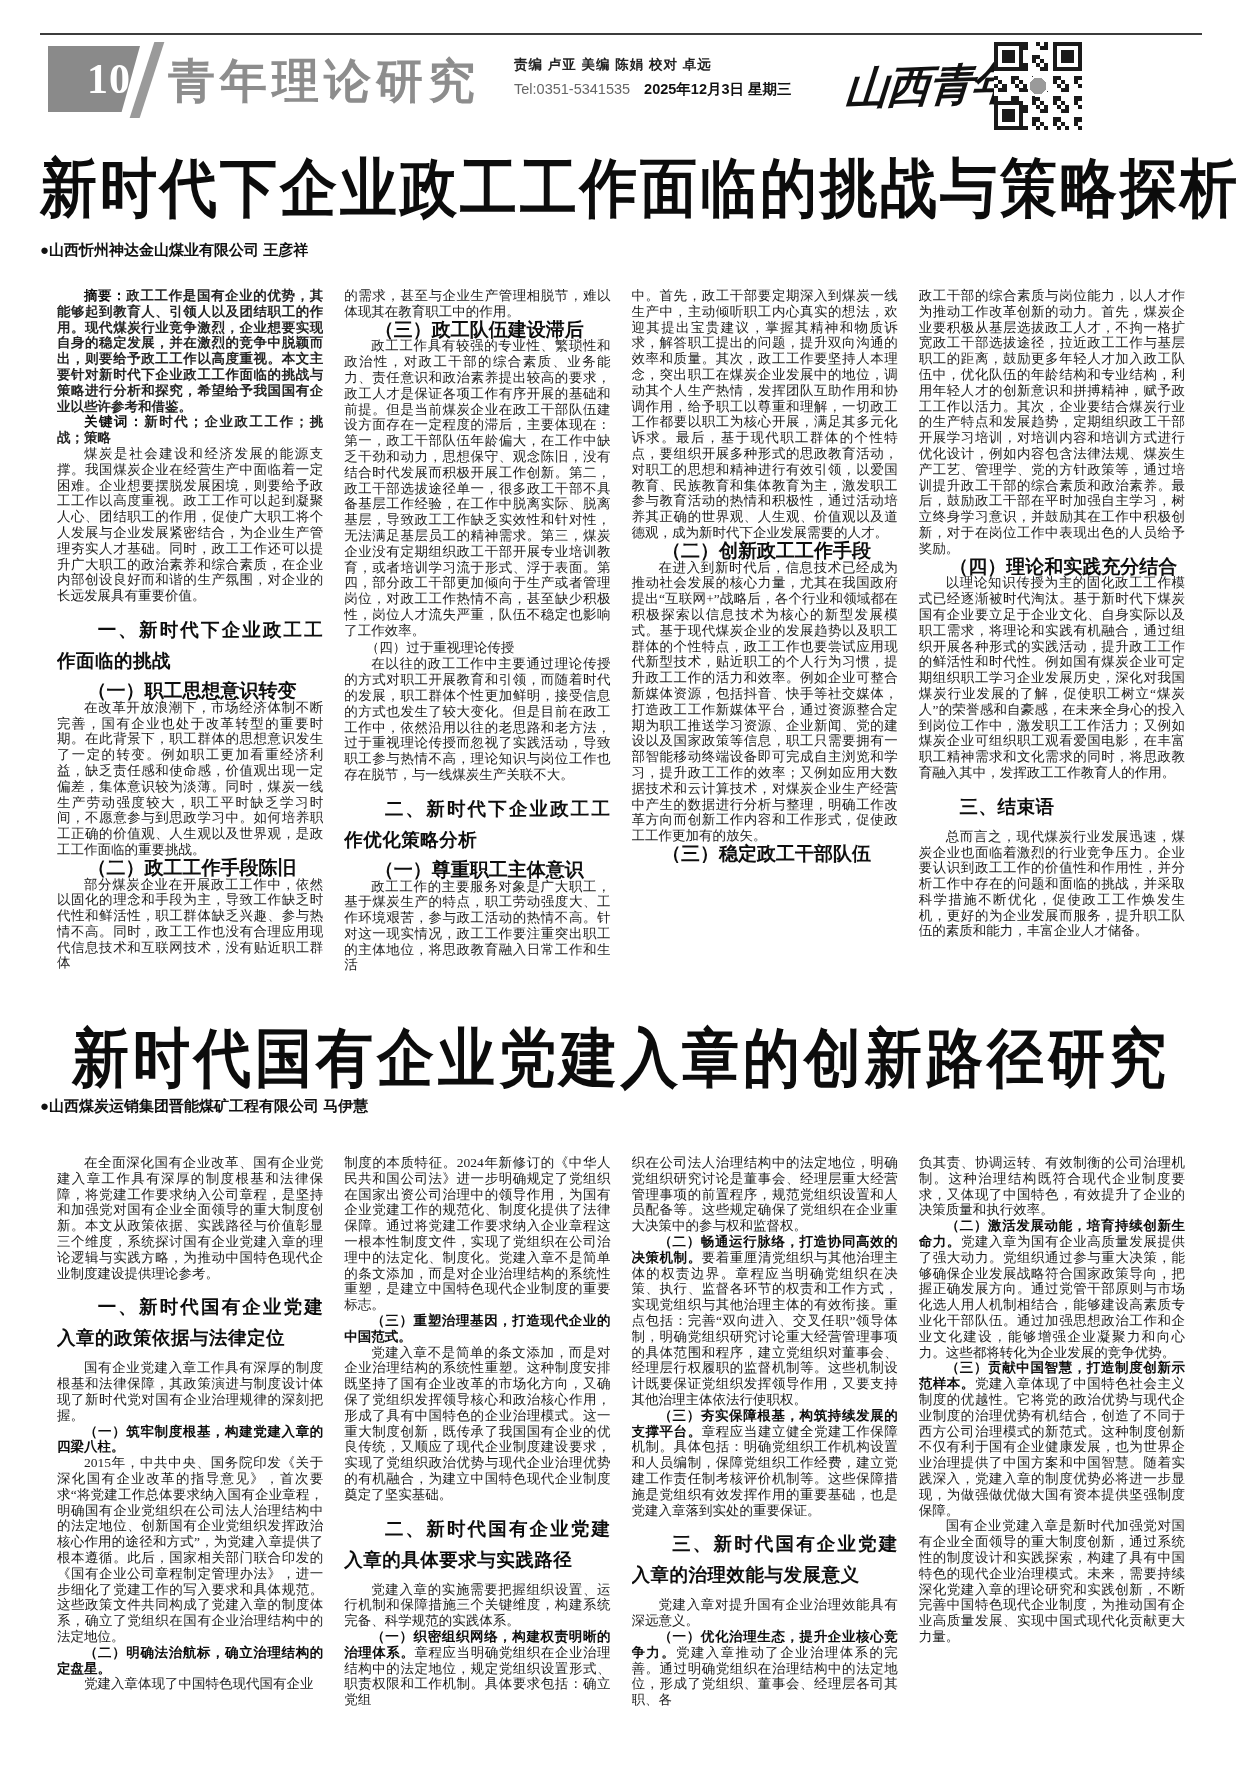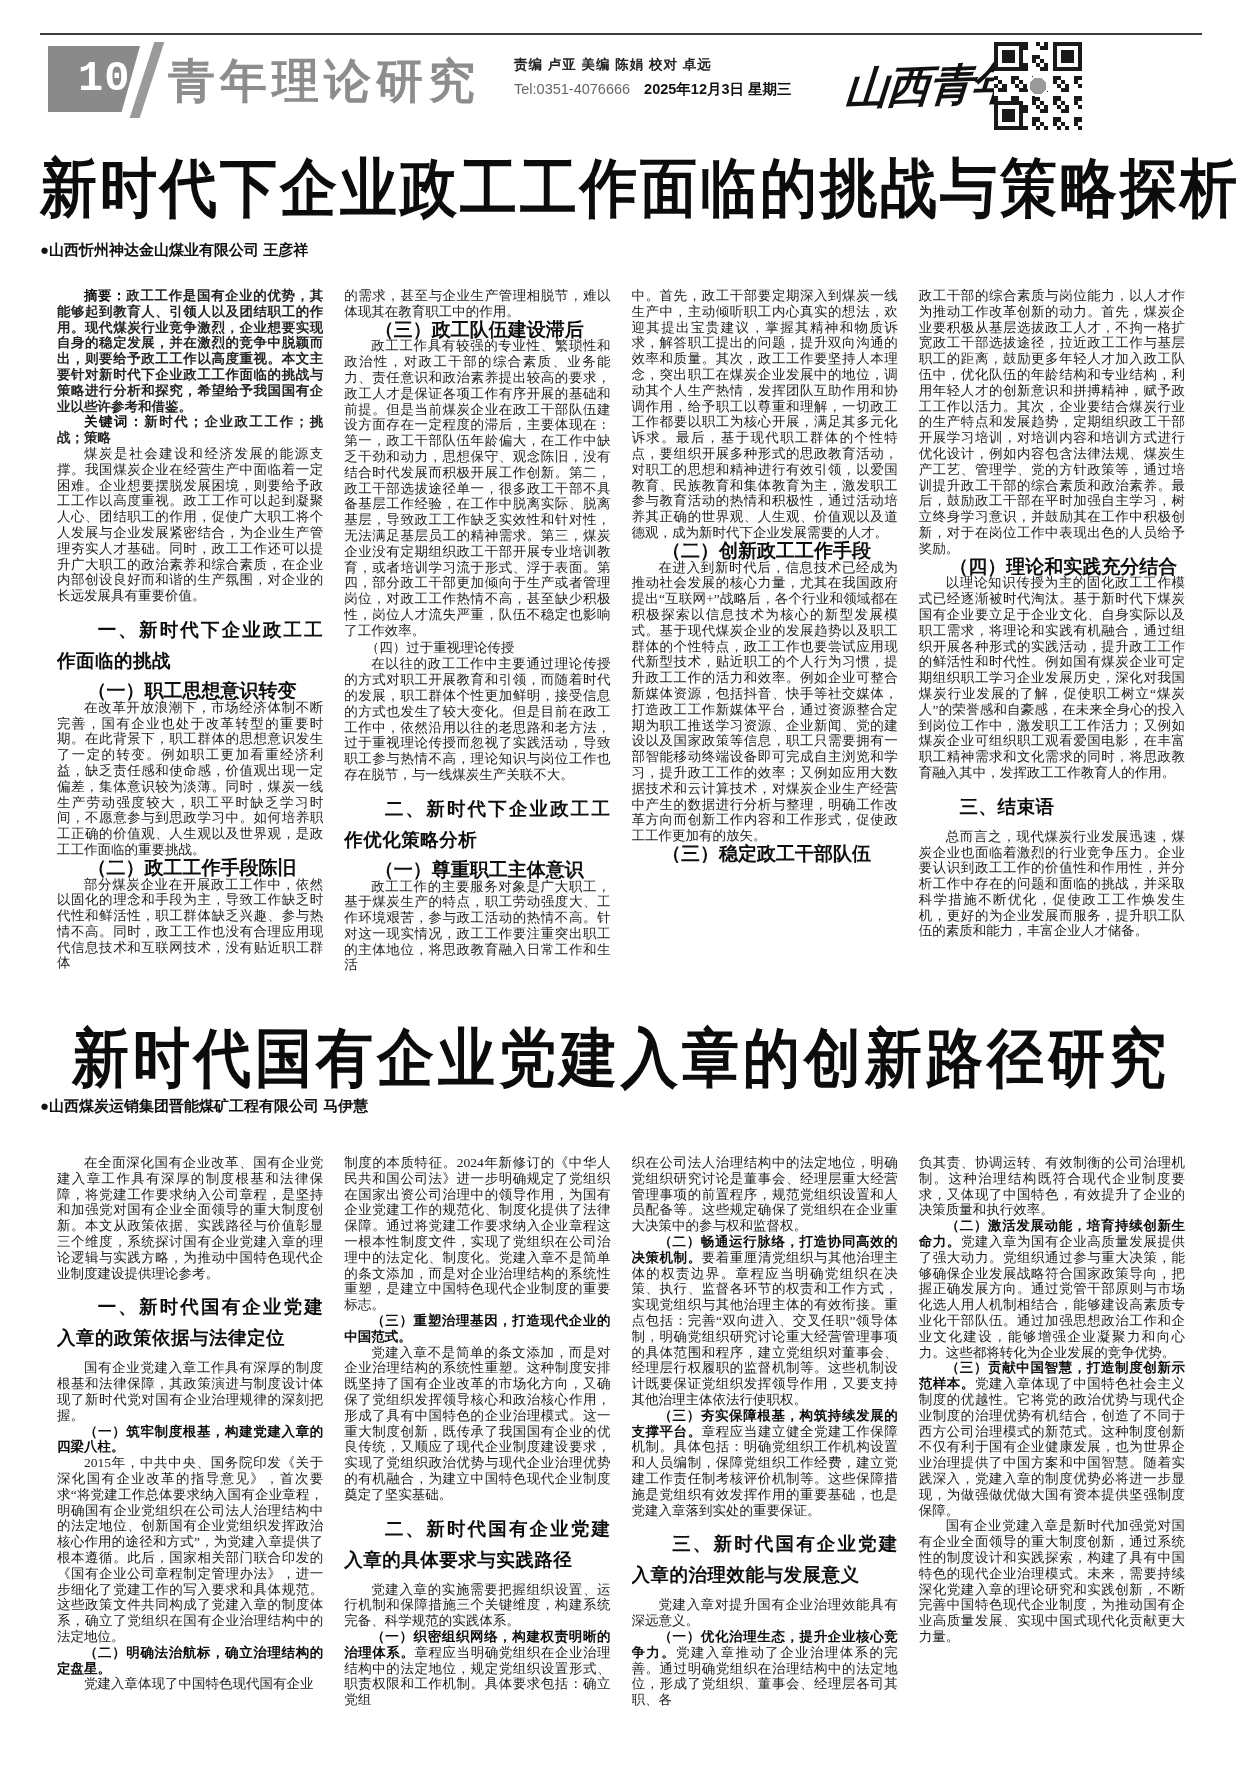--- a/index.html
+++ b/index.html
@@ -4,22 +4,22 @@
 <style>
   html,body{margin:0;padding:0;}
   body{width:1242px;height:1768px;background:#ffffff;position:relative;overflow:hidden;
        font-family:"Liberation Serif","DejaVu Serif",serif;color:#1c1c1c;}
   .abs-pos{position:absolute;}
 
   
   #top-rule{left:40px;top:33px;width:1162px;height:2px;background:#3c3c3c;}
   #page-num-box{left:48px;top:46px;width:92px;height:66px;background:#8a8a8a;
       clip-path:polygon(0 0,100% 0,80% 100%,0 100%);display:flex;align-items:center;justify-content:flex-start;}
-  #page-num-box span{color:#fff;font-size:42px;font-weight:bold;font-family:Liberation Mono, monospace;
-      padding-left:30px;letter-spacing:1px;}
+  #page-num-box span{color:#fff;font-size:42px;font-weight:bold;font-family:Liberation Serif, serif;
+      padding-left:11px;letter-spacing:1px;margin-left:28px;}
   #page-num-slash{left:142px;top:42px;width:10px;height:76px;background:#9a9a9a;
       transform:skewX(-18deg);}
   #section-title{left:168px;top:50px;font-size:47px;color:#8d8d8d;letter-spacing:5px;
       font-family:"Liberation Serif",serif;font-weight:bold;}
   #staff-line{left:514px;top:56px;font-size:13.5px;font-weight:bold;color:#222;
       font-family:"Liberation Sans",sans-serif;letter-spacing:1px;}
   #tel-date{left:514px;top:80px;font-size:14.5px;font-family:"Liberation Sans",sans-serif;color:#666;}
   #tel-date .date{color:#111;font-weight:bold;margin-left:14px;}
   #masthead{left:845px;top:56px;font-size:44px;color:#111;font-weight:bold;
       font-family:"DejaVu Serif",serif;font-style:italic;transform:skewX(-6deg) rotate(-2deg);letter-spacing:-2px;}
@@ -59,21 +59,21 @@
 <div id="page-num-box" class="abs-pos">
   <span>10</span>
 </div>
 <div id="page-num-slash" class="abs-pos"></div>
 
 <div id="section-title" class="abs-pos">青年理论研究</div>
 
 <div id="staff-line" class="abs-pos">责编 卢亚 美编 陈娟 校对 卓远</div>
 
 <div id="tel-date" class="abs-pos">
-  <span>Tel:0351-4076666</span><span class="date">2025年12月3日 星期三</span>
+  <span>Tel:0351-5341535</span><span class="date">2025年12月3日 星期三</span>
 </div>
 
 <div id="masthead" class="abs-pos">山西青年报</div>
 
 <div id="qr-wrap" class="abs-pos">
   <svg viewBox="0 0 21 21" shape-rendering="crispEdges">
       <rect x="0" y="0" width="21" height="21" fill="#ffffff"></rect>
       <rect x="7" y="0" width="1" height="1" fill="#1a1a1a"></rect>
       <rect x="10" y="0" width="1" height="1" fill="#1a1a1a"></rect>
       <rect x="12" y="0" width="1" height="1" fill="#1a1a1a"></rect>

